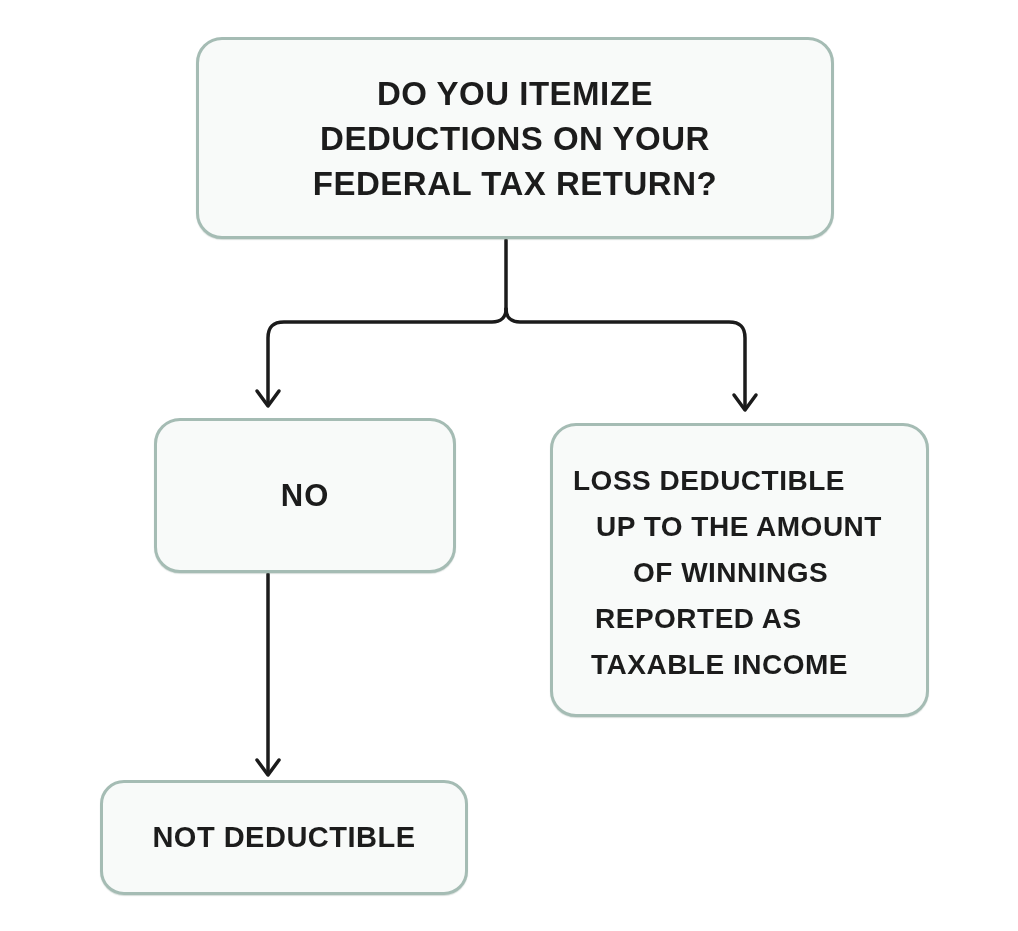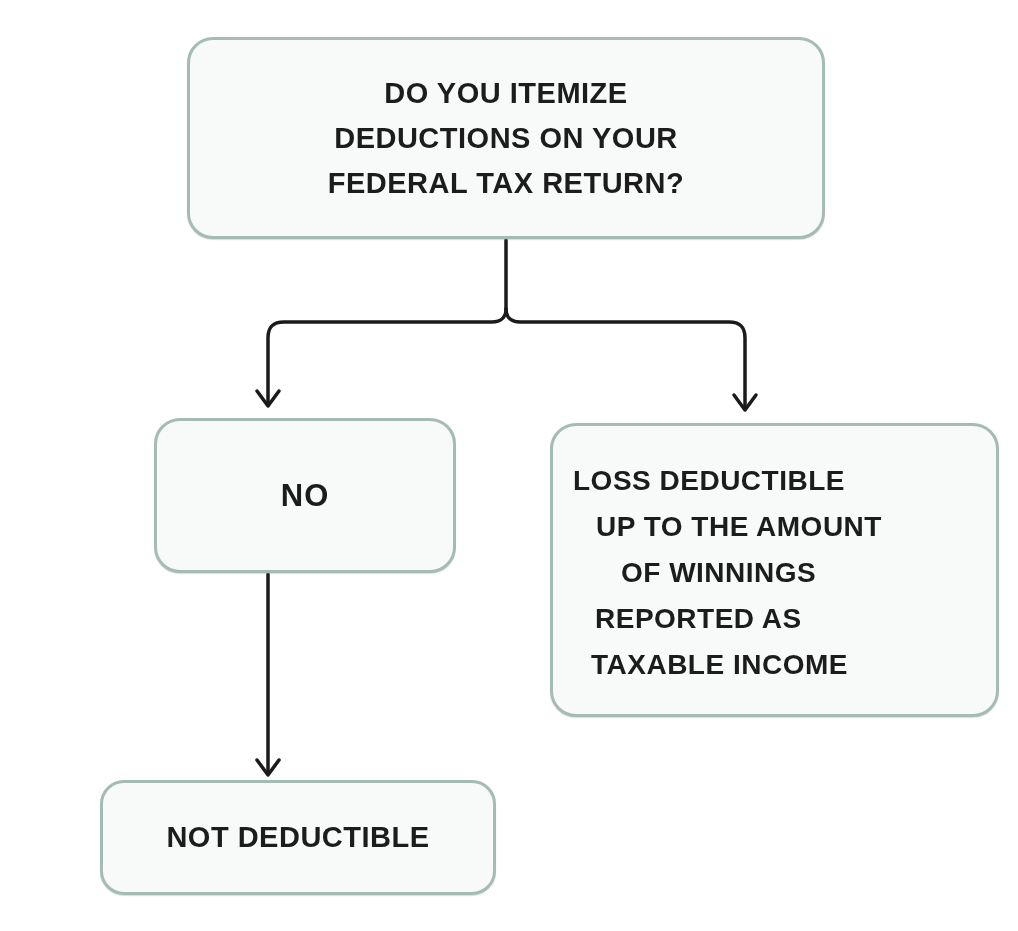--- a/index.html
+++ b/index.html
@@ -33,49 +33,49 @@
     letter-spacing: 0.5px;
     box-shadow: 0 1px 1px rgba(140,160,152,0.35);
   }
   .node.centered {
     display: flex;
     align-items: center;
     justify-content: center;
     text-align: center;
   }
   .node-question {
-    left: 187px; top: 37px;
+    left: 196px; top: 37px;
     width: 638px; height: 202px;
-    font-size: 29px;
+    font-size: 33px;
     line-height: 45px;
   }
   .node-question .node-text { white-space: pre-line; }
   .node-no {
     left: 118px; top: 418px;
     width: 302px; height: 155px;
     font-size: 31px;
     letter-spacing: 1px;
     margin-left: 36px;
   }
   .node-loss {
     left: 550px; top: 423px;
-    width: 449px; height: 294px;
+    width: 379px; height: 294px;
     font-size: 28px;
     line-height: 46px;
     padding: 32px 10px 0 20px;
   }
   .node-loss .loss-line { white-space: nowrap; }
   .node-loss .loss-line:nth-child(1) { margin-left: 0; }
   .node-loss .loss-line:nth-child(2) { margin-left: 23px; }
-  .node-loss .loss-line:nth-child(3) { margin-left: 48px; }
+  .node-loss .loss-line:nth-child(3) { margin-left: 60px; }
   .node-loss .loss-line:nth-child(4) { margin-left: 22px; }
   .node-loss .loss-line:nth-child(5) { margin-left: 18px; }
   .node-notded {
     left: 100px; top: 780px;
-    width: 396px; height: 115px;
+    width: 368px; height: 115px;
     font-size: 29px;
     border-radius: 24px;
   }
 </style>
 </head>
 <body>
 
 <div class="canvas">
 
   <svg class="connectors" viewBox="0 0 1018 931" xmlns="http://www.w3.org/2000/svg">

